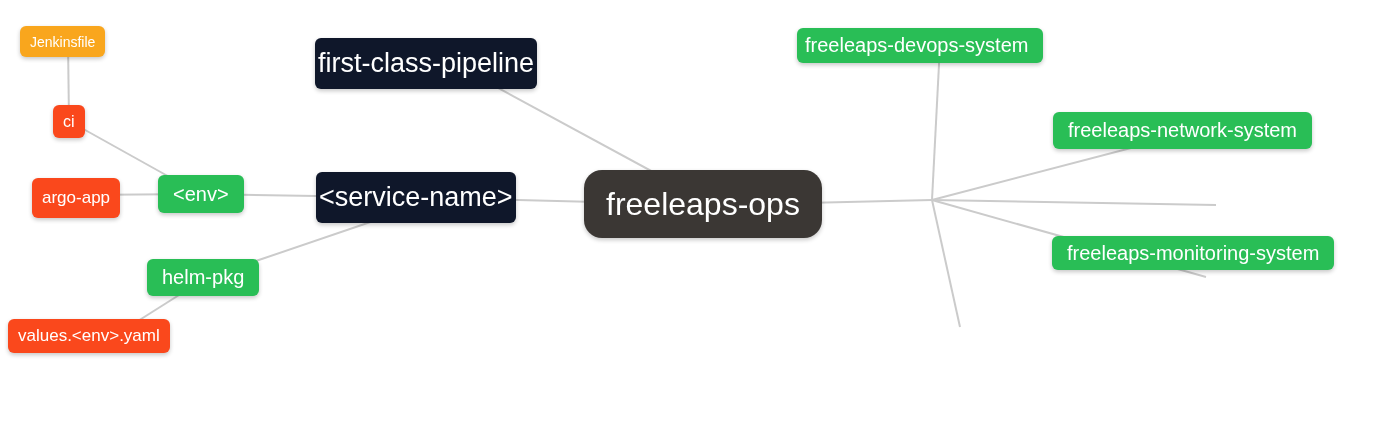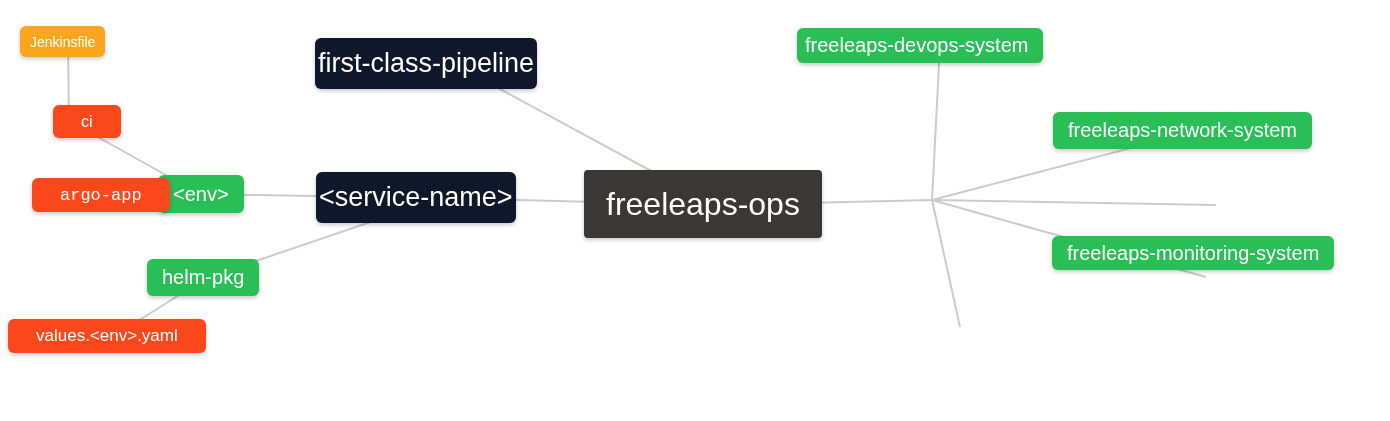--- a/index.html
+++ b/index.html
@@ -31,24 +31,24 @@
     display: flex;
     align-items: center;
     justify-content: center;
     white-space: nowrap;
     color: #ffffff;
     border-radius: 6px;
     box-shadow: 0 2px 4px rgba(0,0,0,0.22);
     cursor: pointer;
     box-sizing: border-box;
   }
-  .lvl-root   { background: #3B3734; padding: 0 22px; border-radius: 4px; }
+  .lvl-root   { background: #3B3734; padding: 0 22px; border-radius: 18px; }
   .lvl-blue   { background: #0f172a; padding: 0 3px; }
   .lvl-green  { background: #29BE56; padding: 0 15px; }
-  .lvl-red    { background: #FA481C; padding: 0 28px; }
+  .lvl-red    { background: #FA481C; padding: 0 10px; }
   .lvl-amber  { background: #F9A61D; padding: 0 10px; }
 </style>
 </head>
 <body>
 
 <div class="canvas">
 
   <svg class="edge-layer" width="1390" height="421" aria-hidden="true">
     <line class="edge" x1="714" y1="205" x2="452" y2="63"></line>
     <line class="edge" x1="714" y1="205" x2="441" y2="198"></line>
@@ -72,21 +72,21 @@
 
   <div class="node lvl-blue" style="left:316px; top:172px; height:51px; font-size:27px;">&lt;service-name&gt;</div>
 
 
   <div class="node lvl-green" style="left:158px; top:175px; height:38px; font-size:20px;">&lt;env&gt;</div>
 
   <div class="node lvl-green" style="left:147px; top:259px; height:37px; font-size:20px;">helm-pkg</div>
 
   <div class="node lvl-red" style="left:53px;  top:105px; height:33px; font-size:16px;">ci</div>
 
-  <div class="node lvl-red" style="left:32px;  top:178px; height:34px; font-size:17px;font-family:Liberation Mono, monospace;">argo-app</div>
+  <div class="node lvl-red" style="left:32px;  top:178px; height:40px; font-size:17px;">argo-app</div>
 
   <div class="node lvl-red" style="left:8px;   top:319px; height:34px; font-size:17px;">values.&lt;env&gt;.yaml</div>
 
   <div class="node lvl-amber" style="left:20px;  top:26px;  height:31px; font-size:14px;">Jenkinsfile</div>
 
   <div class="node lvl-green" style="left:797px; top:28px;  height:35px; font-size:20px;padding-left:8px;">freeleaps-devops-system</div>
 
   <div class="node lvl-green" style="left:1053px; top:112px; height:37px; font-size:20px;">freeleaps-network-system</div>
 
   <div class="node lvl-green" style="left:1052px; top:189px; height:34px; font-size:20px;margin-top:47px;">freeleaps-monitoring-system</div>

